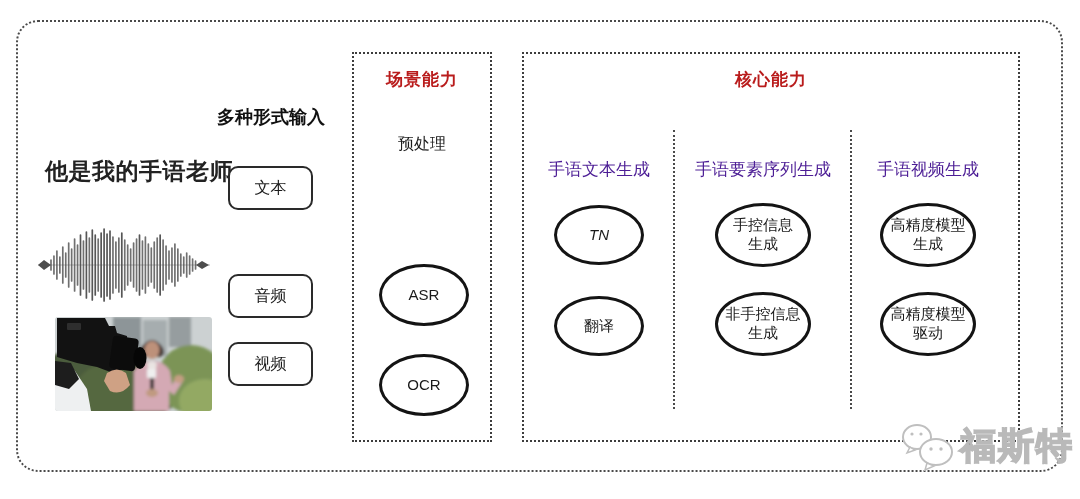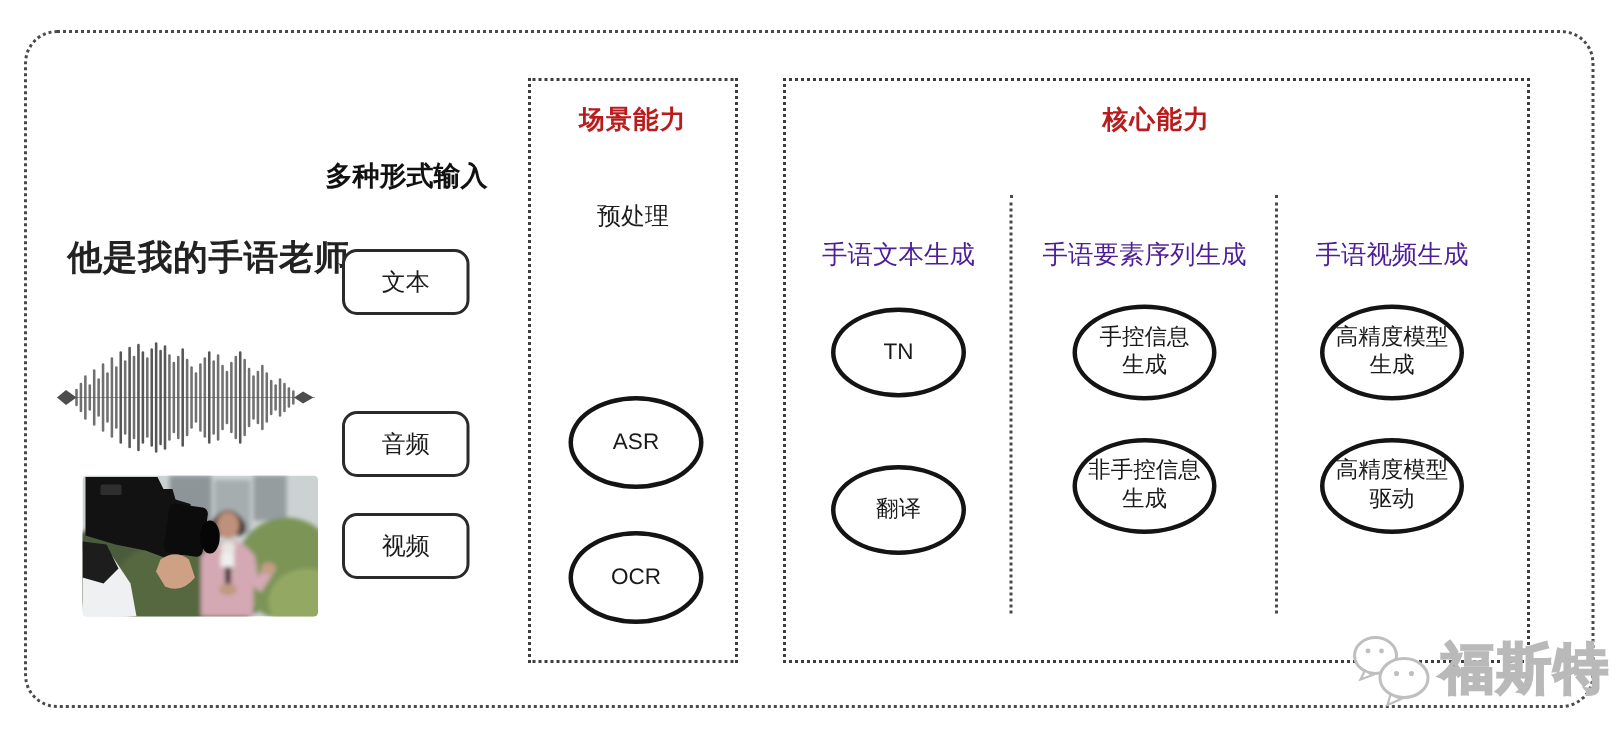--- a/index.html
+++ b/index.html
@@ -197,24 +197,24 @@
     </div>
   </div>
 
   <div class="dash-box core-box">
     <div class="box-title">核心能力</div>
 
     <div class="col-divider" style="left:149px;"></div>
     <div class="col-divider" style="left:326px;"></div>
 
     <div class="col-header" style="left:75px;">手语文本生成</div>
-    <div class="ellipse core-node" style="left:30px;top:151px;">
+    <div class="ellipse core-node" style="left:30px;top:151px;font-style:italic;">
       <span>TN</span>
     </div>
-    <div class="ellipse core-node" style="left:30px;top:256px;">
+    <div class="ellipse core-node" style="left:30px;top:242px;">
       <span>翻译</span>
     </div>
 
     <div class="col-header" style="left:239px;">手语要素序列生成</div>
     <div class="ellipse core-node wide" style="left:191px;top:149px;">
       <span>手控信息
 生成</span>
     </div>
     <div class="ellipse core-node wide" style="left:191px;top:238px;">
       <span>非手控信息

